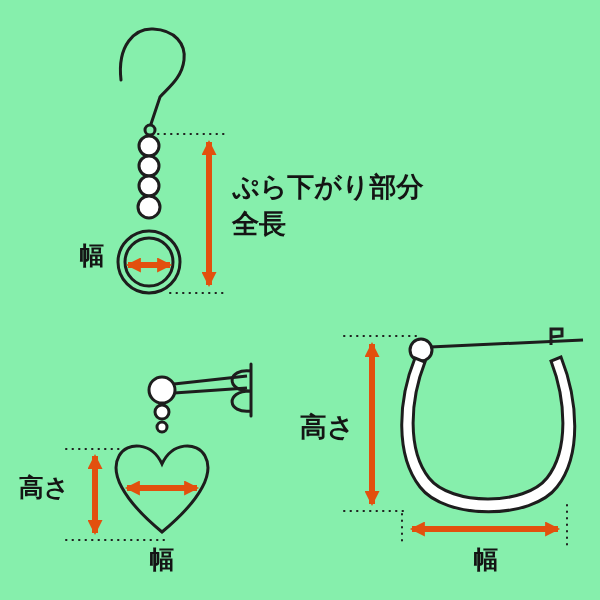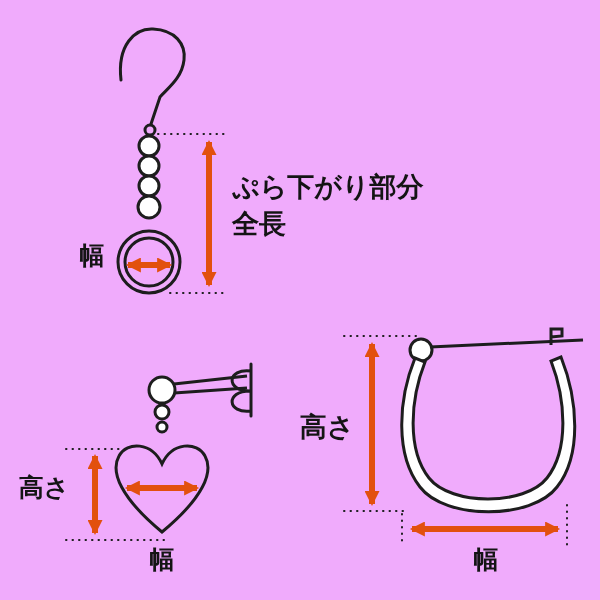--- a/index.html
+++ b/index.html
@@ -1,16 +1,16 @@
 <!DOCTYPE html>
 <html style="--arrow: #e2500e; --ink: #1d1d1d;"><head>
 <meta charset="utf-8">
 <style>
   html,body{margin:0;padding:0;background:#fff;}
-  .canvas{width:600px;height:600px;background:#f0abfc;position:relative;overflow:hidden;}
+  .canvas{width:600px;height:600px;background:#86efac;position:relative;overflow:hidden;}
   svg{display:block;}
   .ink{stroke:var(--ink,#1d1d1d);fill:none;}
   .ink-fill{stroke:var(--ink,#1d1d1d);fill:#ffffff;}
   .dots{stroke:var(--ink,#1d1d1d);stroke-width:2;stroke-dasharray:0.5 6;stroke-linecap:round;fill:none;}
   .arrow{stroke:var(--arrow,#e2500e);stroke-width:6;fill:none;}
   .arrow-head{fill:var(--arrow,#e2500e);stroke:none;}
   .lbl{font-family:"DejaVu Sans",sans-serif;font-weight:700;fill:#141414;font-size:25px;}
   .lbl-lg{font-size:27px;}
 </style>
 </head>

